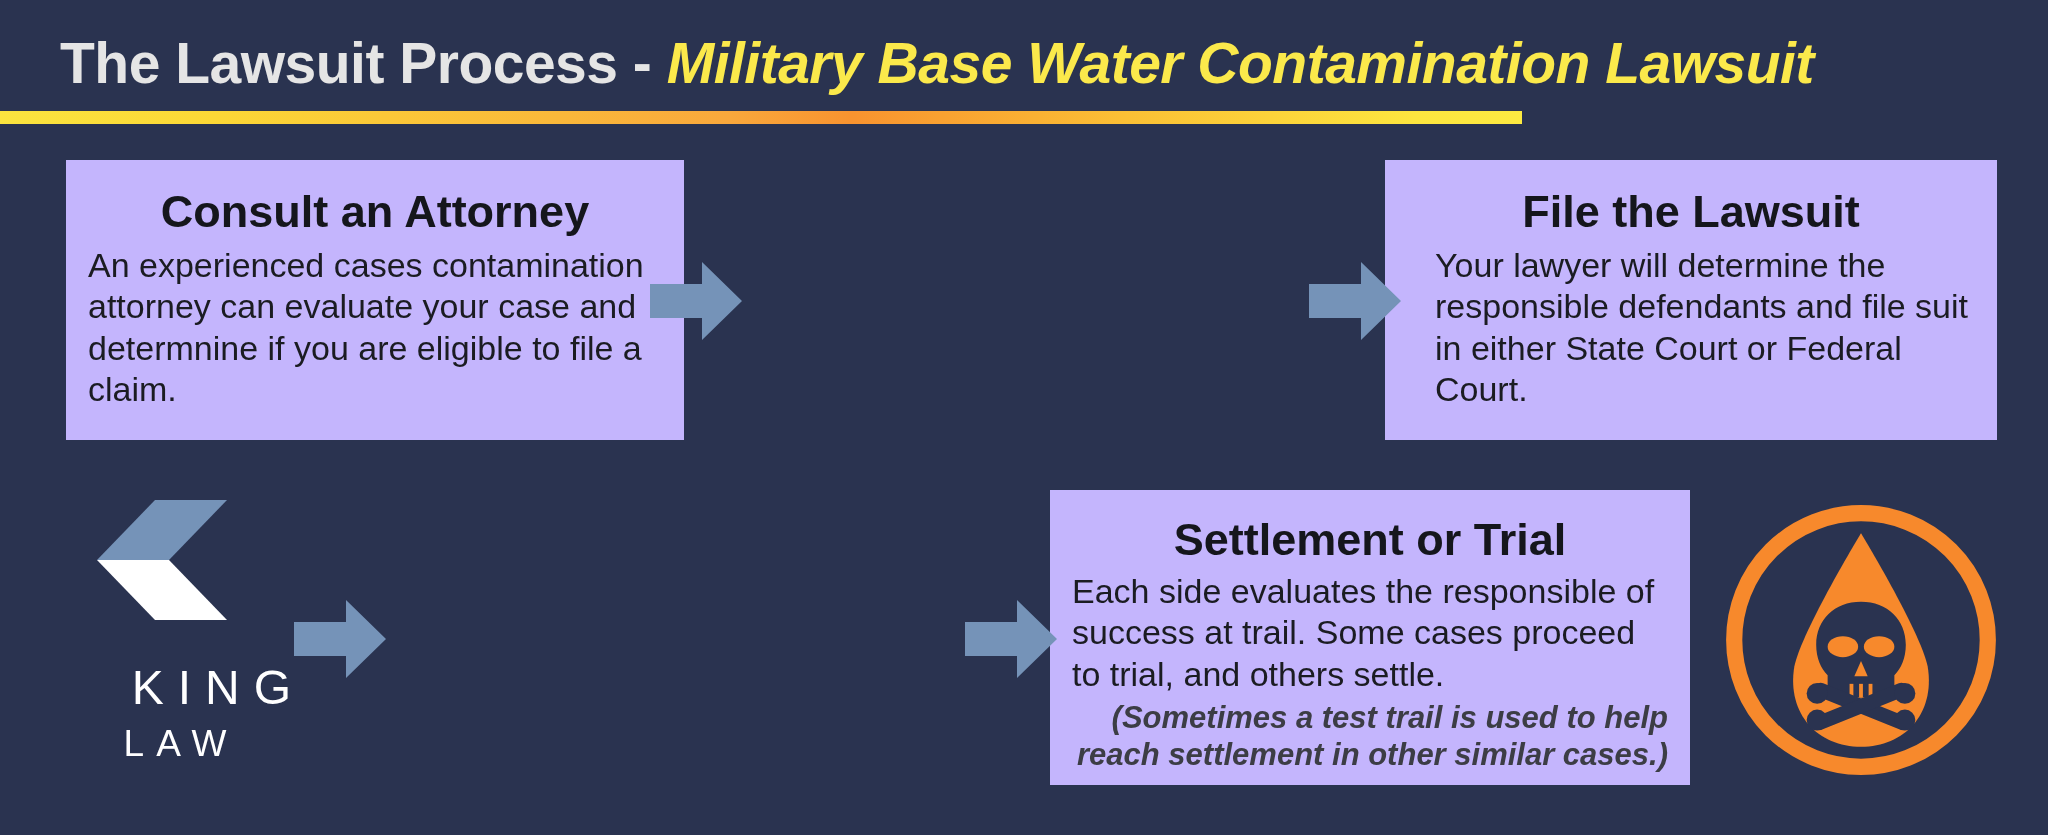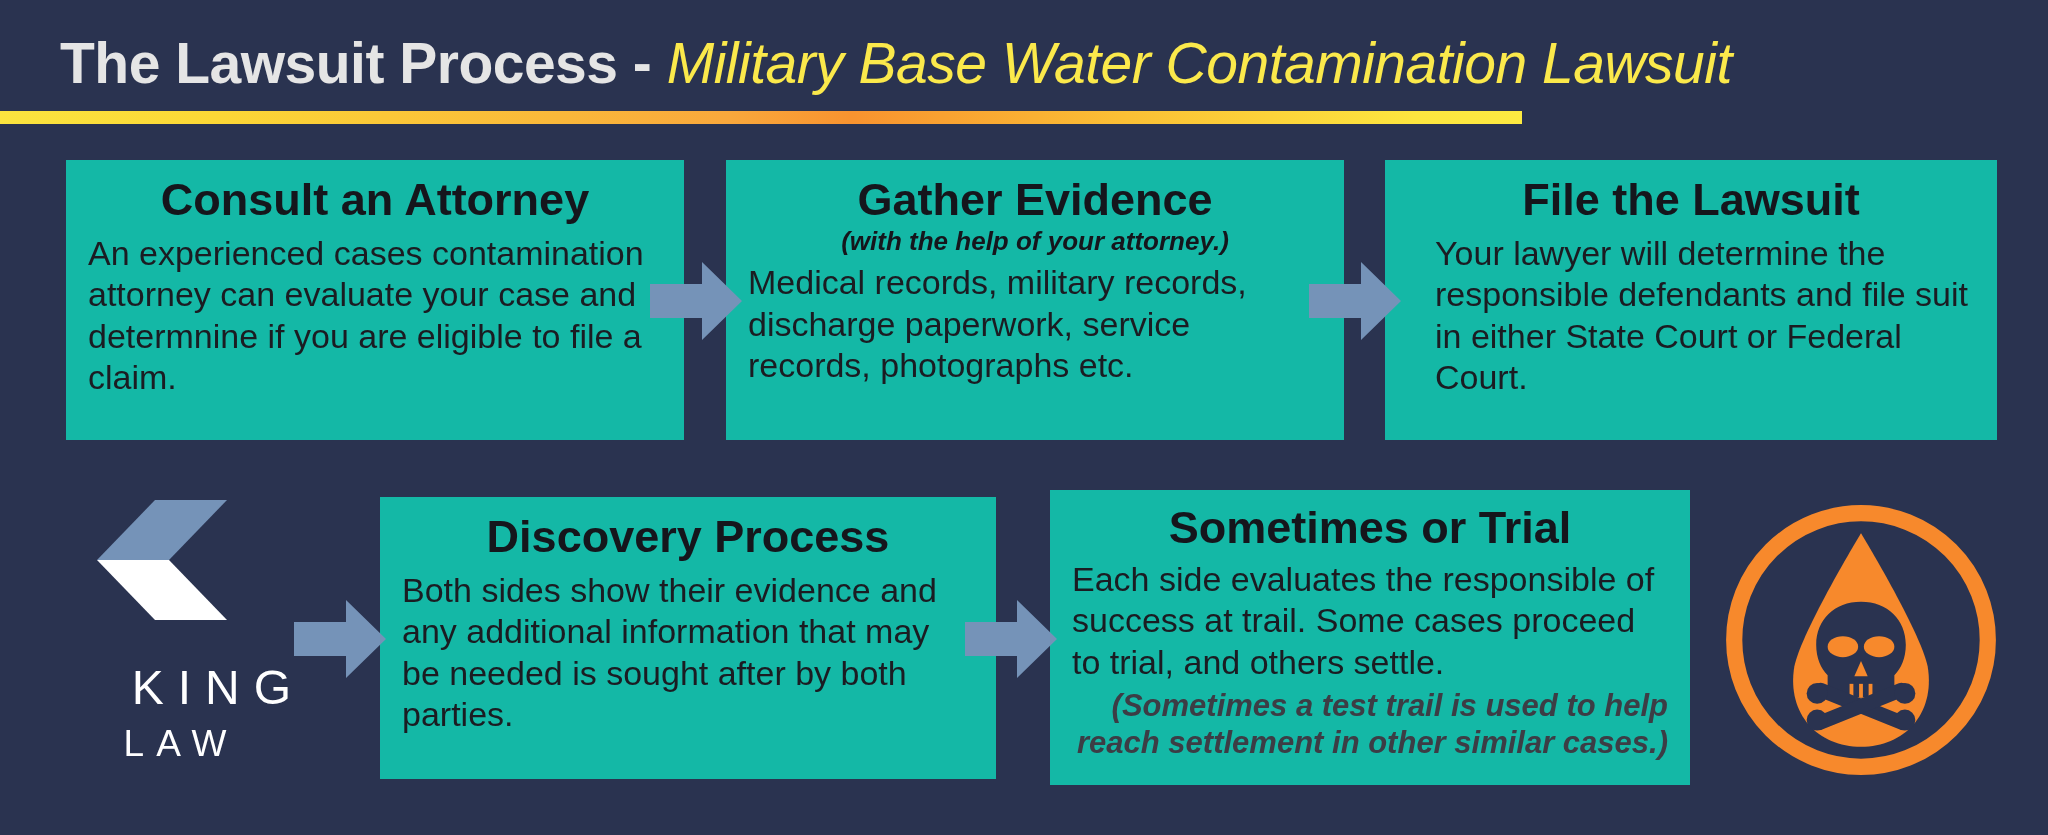--- a/index.html
+++ b/index.html
@@ -28,44 +28,44 @@
     line-height: 74px;
     font-weight: bold;
     letter-spacing: -0.5px;
   }
   #header-title .t-main {
     color: #e5e5e5;
   }
   #header-title .t-accent {
     color: #fbe94b;
     font-style: italic;
-    font-weight: normal;
+    font-weight: bold;
   }
   #title-rule {
     position: absolute;
     left: 0px;
     top: 111px;
     width: 1522px;
     height: 13px;
     background: linear-gradient(90deg,
       #fbe43f 0%,
       #fcd836 14%,
       #f9a83c 48%,
       #f8932f 56%,
       #fbc035 74%,
       #fde63f 93%,
       #fdea41 100%);
   }
 
   
   .card {
     position: absolute;
-    background: #14b8a6;
+    background: #c4b5fd;
     box-sizing: border-box;
-    padding: 0 22px;
+    padding: 12px 22px;
     overflow: hidden;
   }
   .card-title {
     color: #15161c;
     font-weight: bold;
     text-align: center;
     line-height: 1.08;
     white-space: nowrap;
   }
   .card-subtitle {
@@ -183,45 +183,36 @@
 <div id="infographic">
 
   <div id="header-title"><span class="t-main">The Lawsuit Process - </span><span class="t-accent">Military Base Water Contamination Lawsuit</span></div>
   <div id="title-rule"></div>
 
   <div class="card" id="card-consult">
     <div class="card-title">Consult an Attorney</div>
     <div class="card-body">An experienced cases contamination attorney can evaluate your case and determnine if you are eligible to file a claim.</div>
   </div>
 
-  <div class="card" id="card-evidence">
-    <div class="card-title">Gather Evidence</div>
-    <div class="card-subtitle">(with the help of your attorney.)</div>
-    <div class="card-body">Medical records, military records, discharge paperwork, service records, photographs etc.</div>
-  </div>
 
   <div class="card" id="card-file">
     <div class="card-title">File the Lawsuit</div>
     <div class="card-body">Your lawyer will determine the responsible defendants and file suit in either State Court or Federal Court.</div>
   </div>
 
   <svg class="arrow" id="arrow-1" viewBox="0 0 92 78">
     <polygon points="0,22 52,22 52,0 92,39 52,78 52,56 0,56" fill="#7593b8"></polygon>
   </svg>
   <svg class="arrow" id="arrow-2" viewBox="0 0 92 78">
     <polygon points="0,22 52,22 52,0 92,39 52,78 52,56 0,56" fill="#7593b8"></polygon>
   </svg>
 
-  <div class="card" id="card-discovery">
-    <div class="card-title">Discovery Process</div>
-    <div class="card-body">Both sides show their evidence and any additional information that may be needed is sought after by both parties.</div>
-  </div>
 
   <div class="card" id="card-settlement">
-    <div class="card-title">Sometimes or Trial</div>
+    <div class="card-title">Settlement or Trial</div>
     <div class="card-body">Each side evaluates the responsible of success at trail. Some cases proceed to trial, and others settle.</div>
     <div class="card-note">(Sometimes a test trail is used to help reach settlement in other similar cases.)</div>
   </div>
 
   <svg class="arrow" id="arrow-3" viewBox="0 0 92 78">
     <polygon points="0,22 52,22 52,0 92,39 52,78 52,56 0,56" fill="#7593b8"></polygon>
   </svg>
   <svg class="arrow" id="arrow-4" viewBox="0 0 92 78">
     <polygon points="0,22 52,22 52,0 92,39 52,78 52,56 0,56" fill="#7593b8"></polygon>
   </svg>

